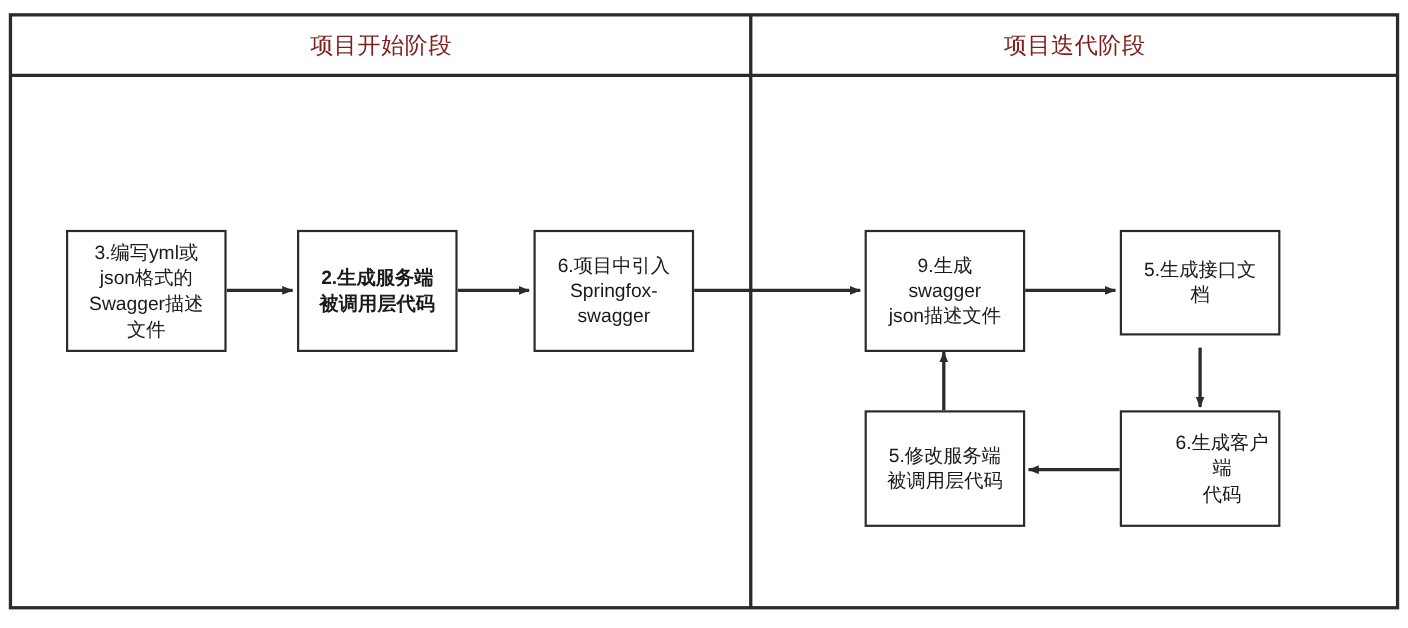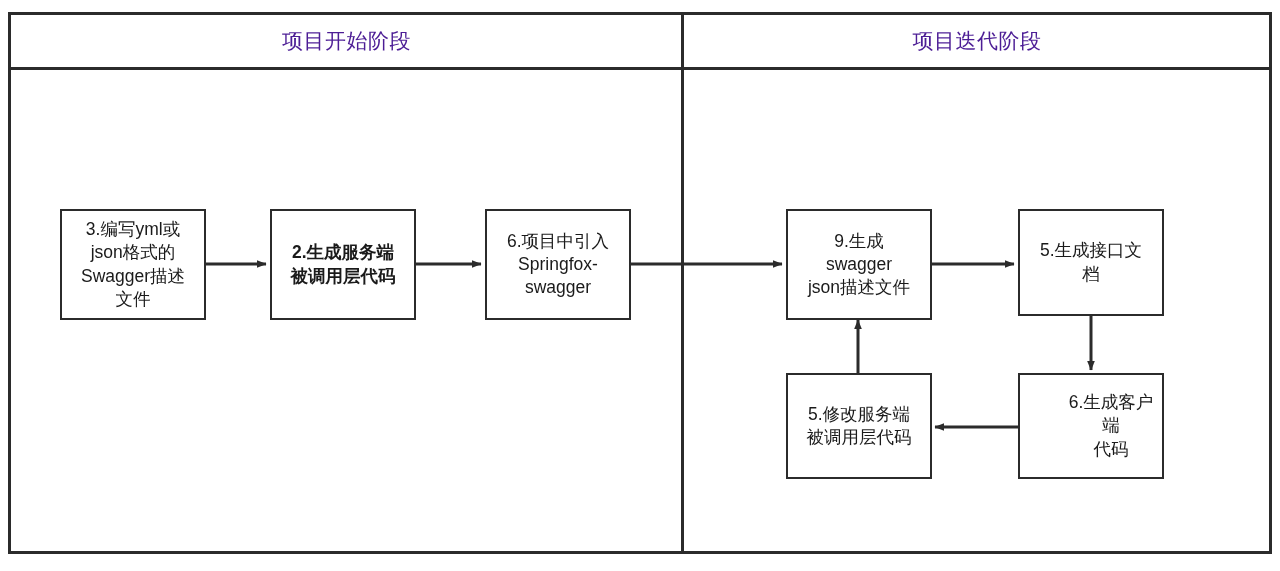--- a/index.html
+++ b/index.html
@@ -23,21 +23,21 @@
     top: 0;
     width: 1280px;
     height: 571px;
   }
   .lane-header {
     position: absolute;
     display: flex;
     align-items: center;
     justify-content: center;
     font-size: 21px;
-    color: #4c1d95;
+    color: #7f1d1d;
     letter-spacing: 0.5px;
     white-space: nowrap;
   }
   .node {
     position: absolute;
     box-sizing: border-box;
     border: 2.5px solid #2b2b2b;
     background: #ffffff;
     display: flex;
     align-items: center;
@@ -107,21 +107,21 @@
 Springfox-
 swagger</span>
   </div>
 
   <div class="node" style="left:786px; top:209px; width:146px; height:111px;">
     <span>9.生成
 swagger
 json描述文件</span>
   </div>
 
-  <div class="node" style="left:1018px; top:209px; width:146px; height:107px;">
+  <div class="node" style="left:1018px; top:209px; width:146px; height:96px;">
     <span>5.生成接口文
 档</span>
   </div>
 
   <div class="node" style="left:1018px; top:373px; width:146px; height:106px;padding-left:44px;">
     <span>6.生成客户端
 代码</span>
   </div>
 
   <div class="node" style="left:786px; top:373px; width:146px; height:106px;">

